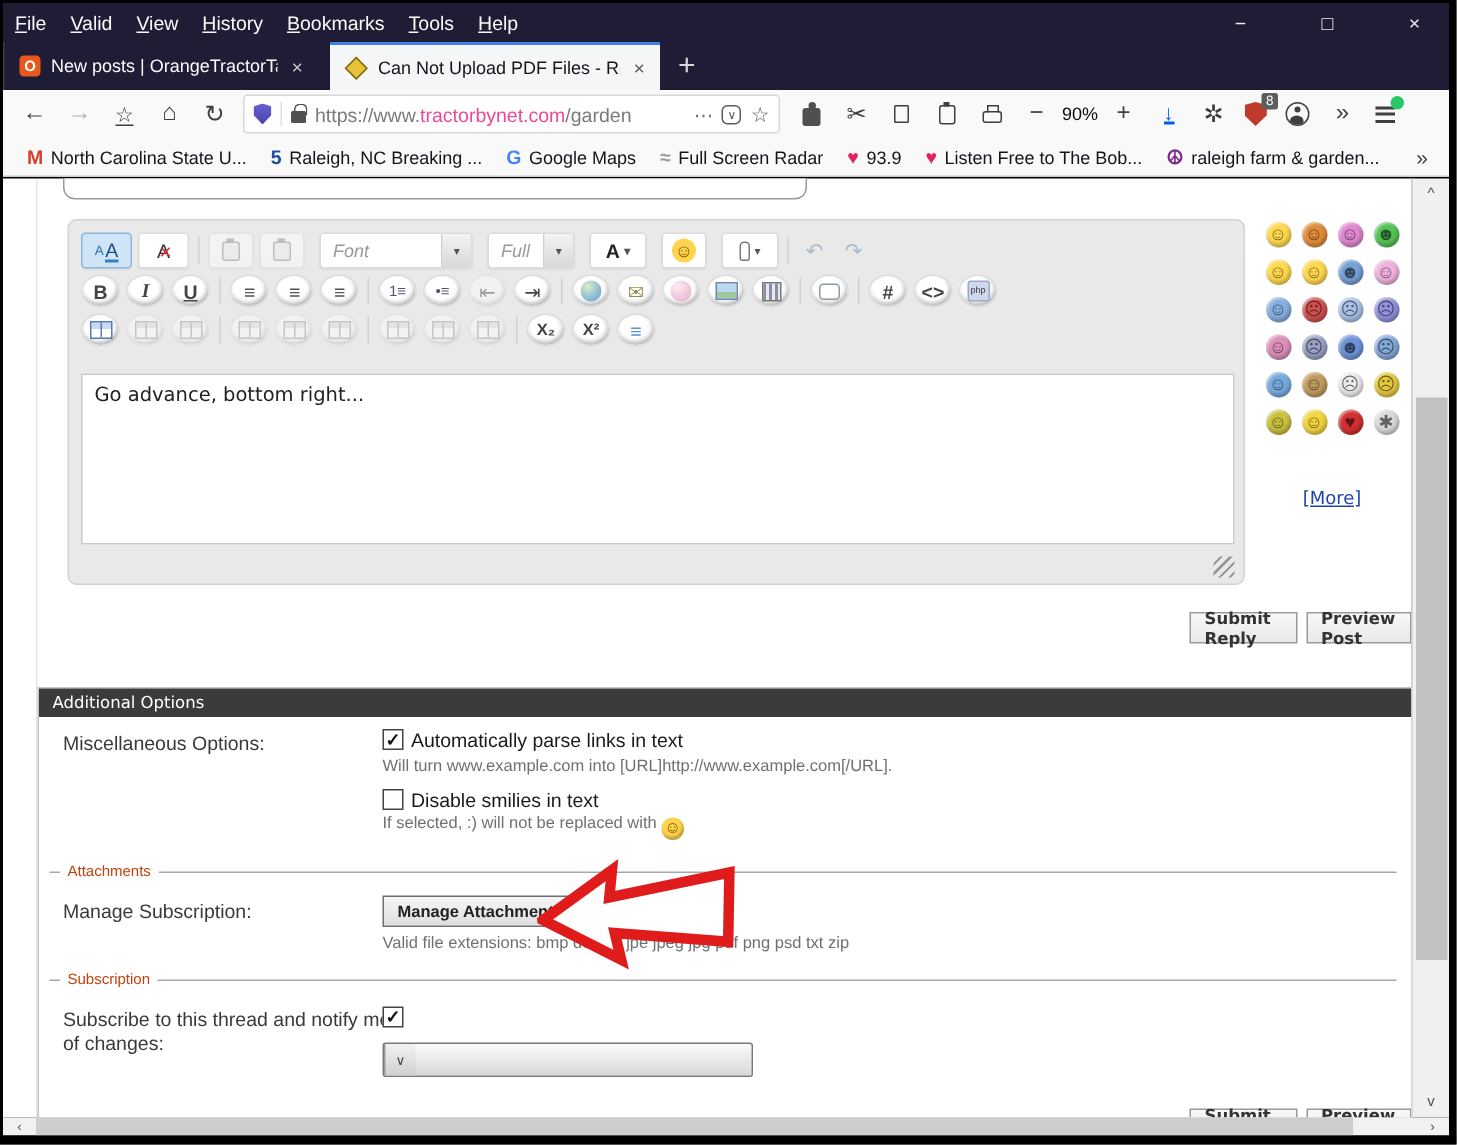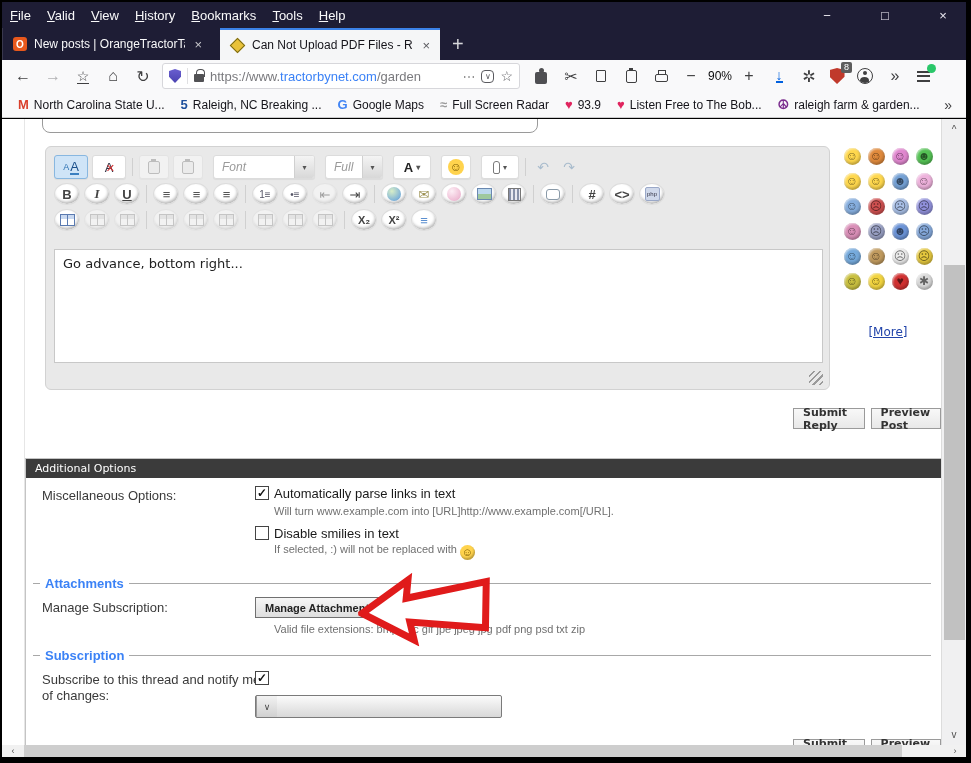--- a/index.html
+++ b/index.html
@@ -37,21 +37,21 @@
   .dim { color:#b1b1b3; }
   .urlbar { width:358px; height:26px; background:#fff; border:1px solid #d7d7db; border-radius:3px; margin-left:4px;
             display:flex; align-items:center; padding:0 6px; gap:6px; }
   .shield-ic { width:12px; height:14px; background:linear-gradient(180deg,#6a5fd0,#4a42b0);
                clip-path:polygon(50% 0,100% 14%,100% 55%,50% 100%,0 55%,0 14%); flex:none; }
   .urlbar .vsep { width:1px; height:16px; background:#e0e0e2; flex:none; }
   .lock-ic { position:relative; width:10px; height:8px; background:#515154; border-radius:1px; margin-top:4px; flex:none; }
   .lock-ic::before { content:""; position:absolute; left:1.5px; top:-5px; width:7px; height:7px;
                      border:1.5px solid #515154; border-bottom:none; border-radius:4px 4px 0 0; }
   .url-text { flex:1; font-size:13px; color:#7a7a7e; white-space:nowrap; overflow:hidden; }
-  .url-domain { color:#3b82f6; }
+  .url-domain { color:#ec4899; }
   .pocket-ic { width:13px; height:13px; border:1.6px solid #5a5a5f; border-radius:4px; font-size:8px; color:#5a5a5f;
                display:flex; align-items:center; justify-content:center; flex:none; }
   .zoom-label { font-size:12px; color:#0c0c0d; padding:0 2px; }
   .dl-ic { color:#0060df; font-weight:bold; font-size:14px; border-bottom:2px solid #0060df; line-height:12px; }
   .ublock { position:relative; width:15px; height:16px; background:#c0392b;
             clip-path:polygon(50% 0,100% 12%,100% 55%,50% 100%,0 55%,0 12%); }
   .ublock-wrap { position:relative; width:26px; height:26px; display:flex; align-items:center; justify-content:center; }
   .badge { position:absolute; top:-1px; right:-2px; background:#5d5d5d; color:#fff; font-size:9px; line-height:11px;
            padding:0 3px; border-radius:2px; }
   .person-ic { position:relative; width:16px; height:16px; border:1.5px solid #3f3f40; border-radius:50%; overflow:hidden; }
@@ -155,28 +155,28 @@
 
   
   .addopts { position:absolute; left:23px; top:339px; width:932px; height:300px; background:#fff;
              border:1px solid #c4c4c4; font-family:"DejaVu Sans", sans-serif; }
   .ao-header { height:19px; background:#3b3b3b; color:#fff; font-size:11px; display:flex; align-items:center; padding-left:9px; }
   .ao-label { position:absolute; font-size:13px; color:#3a3a3a; }
   .chk-row { position:absolute; display:flex; align-items:flex-start; gap:5px; }
   .chk { width:14px; height:14px; border:1.5px solid #444; background:#fff; font-size:12px; font-weight:bold;
          color:#111; line-height:12px; text-align:center; flex:none; }
   .chk-label { font-size:13px; color:#1a1a1a; }
-  .note { position:absolute; font-size:11px; color:#707070;margin-left:19px; }
+  .note { position:absolute; font-size:11px; color:#707070; }
   .mini-smiley { display:inline-block; width:15px; height:15px; border-radius:50%; background:#ffd34d; color:#7a5a00;
                  font-size:11px; line-height:15px; text-align:center; vertical-align:-3px;
                  box-shadow:inset -1px -2px 2px rgba(0,0,0,.25); }
   .legend { position:absolute; left:8px; right:8px; display:flex; align-items:center; }
   .legend .dash { width:7px; border-top:1px solid #a8a8a8; }
   .legend .line { flex:1; border-top:1px solid #a8a8a8; }
-  .legend .cap { font-size:13px; font-weight:bold; color:#3b82f6; padding:0 5px; }
+  .legend .cap { font-size:10px; font-weight:normal; color:#c2410c; padding:0 5px; }
   .manage-btn { position:absolute; height:21px; padding:0 9px; background:linear-gradient(#f6f6f6,#dedede);
                 border:1px solid #707070; font-size:11px; font-weight:bold; color:#222;
                 display:flex; align-items:center; }
   .select { position:absolute; width:247px; height:23px; border:1px solid #7a7a7a; border-radius:2px;
             background:linear-gradient(#fbfbfb,#d8d8d8); display:flex; align-items:center; }
   .select-value { flex:1; font-size:12px; color:#111; padding-left:16px; }
   .select-btn { width:21px; height:100%; border-left:1px solid #9a9a9a; background:linear-gradient(#f2f2f2,#d0d0d0);
                 display:flex; align-items:center; justify-content:center; font-size:9px; color:#444; }
 
   .red-arrow { position:absolute; left:356px; top:453px; width:134px; height:74px; transform:rotate(-4deg); }

